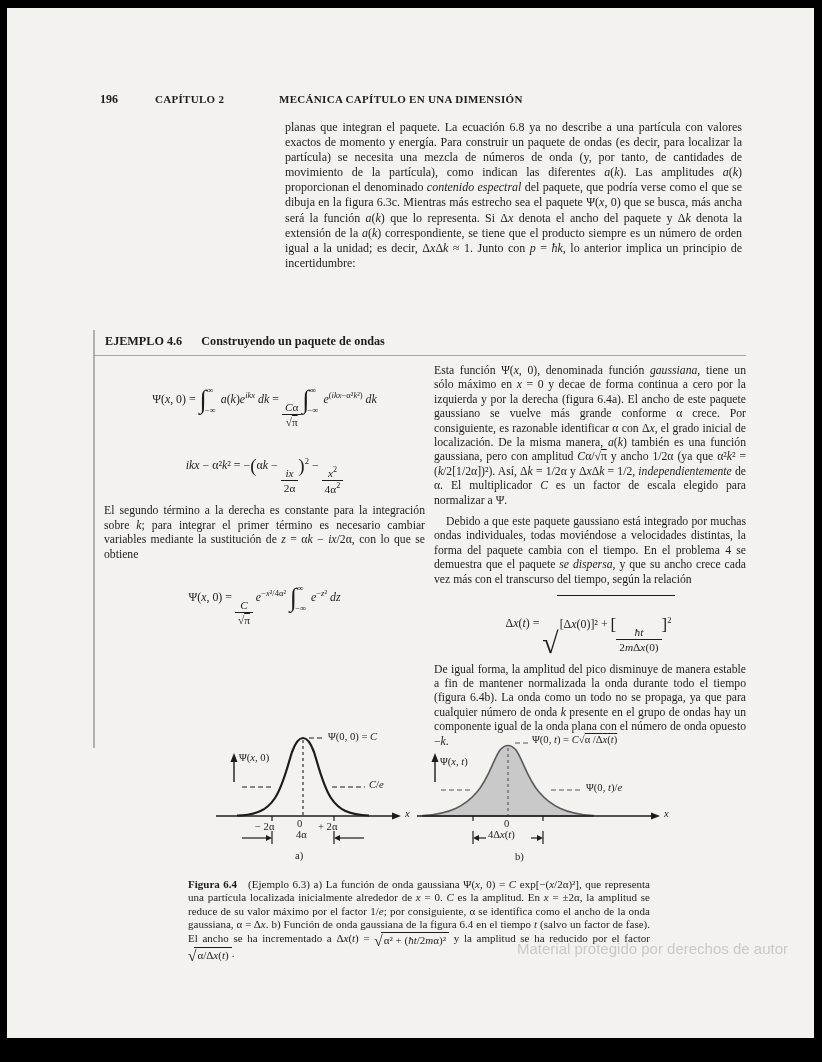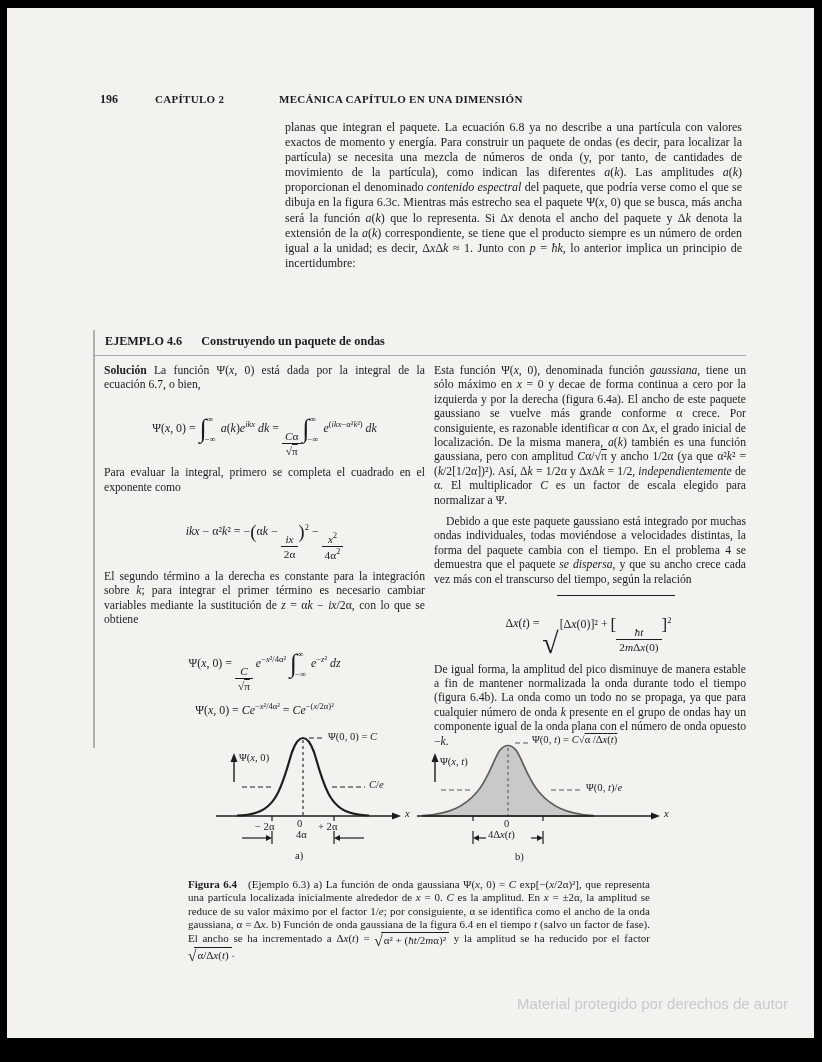--- a/index.html
+++ b/index.html
@@ -53,21 +53,21 @@
   .sqrt .arg { border-top:1.2px solid #1c1c1c; padding:1px 3px 0; }
   .sqrt.tall .sym { font-size:2.5em; transform:translateY(4px); }
 
   
   .fig { position:absolute; }
   .figA { left:205px; top:720px; width:200px; height:145px; }
   .figB { left:408px; top:720px; width:255px; height:145px; }
   .fig svg { position:absolute; left:0; top:0; }
   .flab { position:absolute; font-size:10.6px; white-space:nowrap; }
   .caption { position:absolute; left:181px; top:870px; width:462px; font-size:11px; line-height:13.4px; text-align:justify; margin:0; }
-  .watermark { position:absolute; right:26px; top:987px; font-family:"Liberation Sans", sans-serif; font-size:15px; color:#c9c9c9; }
+  .watermark { position:absolute; right:26px; top:932px; font-family:"Liberation Sans", sans-serif; font-size:15px; color:#c9c9c9; }
 </style>
 </head>
 <body>
 
 <div class="page">
 
   <span class="pnum">196</span>
   <span class="chap">CAPÍTULO 2</span>
   <span class="chtitle">MECÁNICA CAPÍTULO EN UNA DIMENSIÓN</span>
 
@@ -76,45 +76,42 @@
   </div>
 
   <div class="vrule"></div>
   <div class="ex-head">
     <span class="ex-label">EJEMPLO 4.6</span>
     <span class="ex-title">Construyendo un paquete de ondas</span>
   </div>
   <div class="hrule"></div>
 
   <div class="col col-left">
-    <p class="para"><b class="solb">Solución</b><span>La función Ψ(<i>x</i>, 0) está dada por la integral de la ecuación 6.7, o bien,</span></p>
     <div class="eq">Ψ(<i>x</i>, 0) = <span class="intw">
           <span class="intg">∫</span>
           <span class="lims">
             <span>∞</span>
             <span>−∞</span>
           </span>
         </span><i>a</i>(<i>k</i>)<i>e</i><sup><i>ikx</i></sup> <i>dk</i> = <span class="frac"><span class="num"><i>C</i>α</span><span class="den">√<span class="ov">π</span></span></span><span class="intw">
           <span class="intg">∫</span>
           <span class="lims">
             <span>∞</span>
             <span>−∞</span>
           </span>
         </span><i>e</i><sup>(<i>ikx</i>−α²<i>k</i>²)</sup> <i>dk</i></div>
-    <p class="para">Para evaluar la integral, primero se completa el cuadrado en el exponente como</p>
     <div class="eq"><i>ikx</i> − α²<i>k</i>² = −<span class="bigp">(</span>α<i>k</i> − <span class="frac"><span class="num"><i>ix</i></span><span class="den">2α</span></span><span class="bigp">)</span><sup>2</sup> − <span class="frac"><span class="num"><i>x</i><sup>2</sup></span><span class="den">4α<sup>2</sup></span></span></div>
     <p class="para">El segundo término a la derecha es constante para la integración sobre <i>k</i>; para integrar el primer término es necesario cambiar variables mediante la sustitución de <i>z</i> = α<i>k</i> − <i>ix</i>/2α, con lo que se obtiene</p>
     <div class="eq">Ψ(<i>x</i>, 0) = <span class="frac"><span class="num"><i>C</i></span><span class="den">√<span class="ov">π</span></span></span> <i>e</i><sup>−<i>x</i>²/4α²</sup> <span class="intw">
           <span class="intg">∫</span>
           <span class="lims">
             <span>∞</span>
             <span>−∞</span>
           </span>
         </span><i>e</i><sup>−<i>z</i>²</sup> <i>dz</i></div>
-    <div class="eq">Ψ(<i>x</i>, 0) = <i>Ce</i><sup>−<i>x</i>²/4α²</sup> = <i>Ce</i><sup>−(<i>x</i>/2α)²</sup></div>
   </div>
 
   <div class="col col-right">
     <p class="para">Esta función Ψ(<i>x</i>, 0), denominada función <i>gaussiana</i>, tiene un sólo máximo en <i>x</i> = 0 y decae de forma continua a cero por la izquierda y por la derecha (figura 6.4a). El ancho de este paquete gaussiano se vuelve más grande conforme α crece. Por consiguiente, es razonable identificar α con Δ<i>x</i>, el grado inicial de localización. De la misma manera, <i>a</i>(<i>k</i>) también es una función gaussiana, pero con amplitud <i>C</i>α/√<span class="ov">π</span> y ancho 1/2α (ya que α²<i>k</i>² = (<i>k</i>/2[1/2α])²). Así, Δ<i>k</i> = 1/2α y Δ<i>x</i>Δ<i>k</i> = 1/2, <i>independientemente</i> de α. El multiplicador <i>C</i> es un factor de escala elegido para normalizar a Ψ.</p>
     <p class="para ind">Debido a que este paquete gaussiano está integrado por muchas ondas individuales, todas moviéndose a velocidades distintas, la forma del paquete cambia con el tiempo. En el problema 4 se demuestra que el paquete <i>se dispersa</i>, y que su ancho crece cada vez más con el transcurso del tiempo, según la relación</p>
     <div class="eq">Δ<i>x</i>(<i>t</i>) = <span class="sqrt tall">
           <span class="sym">√</span>
           <span class="arg">[Δ<i>x</i>(0)]² + <span class="bigbr">[</span><span class="frac"><span class="num"><i>ħt</i></span><span class="den">2<i>m</i>Δ<i>x</i>(0)</span></span><span class="bigbr">]</span><sup>2</sup></span>
         </span></div>
     <p class="para">De igual forma, la amplitud del pico disminuye de manera estable a fin de mantener normalizada la onda durante todo el tiempo (figura 6.4b). La onda como un todo no se propaga, ya que para cualquier número de onda <i>k</i> presente en el grupo de ondas hay un componente igual de la onda plana con el número de onda opuesto −<i>k</i>.</p>

